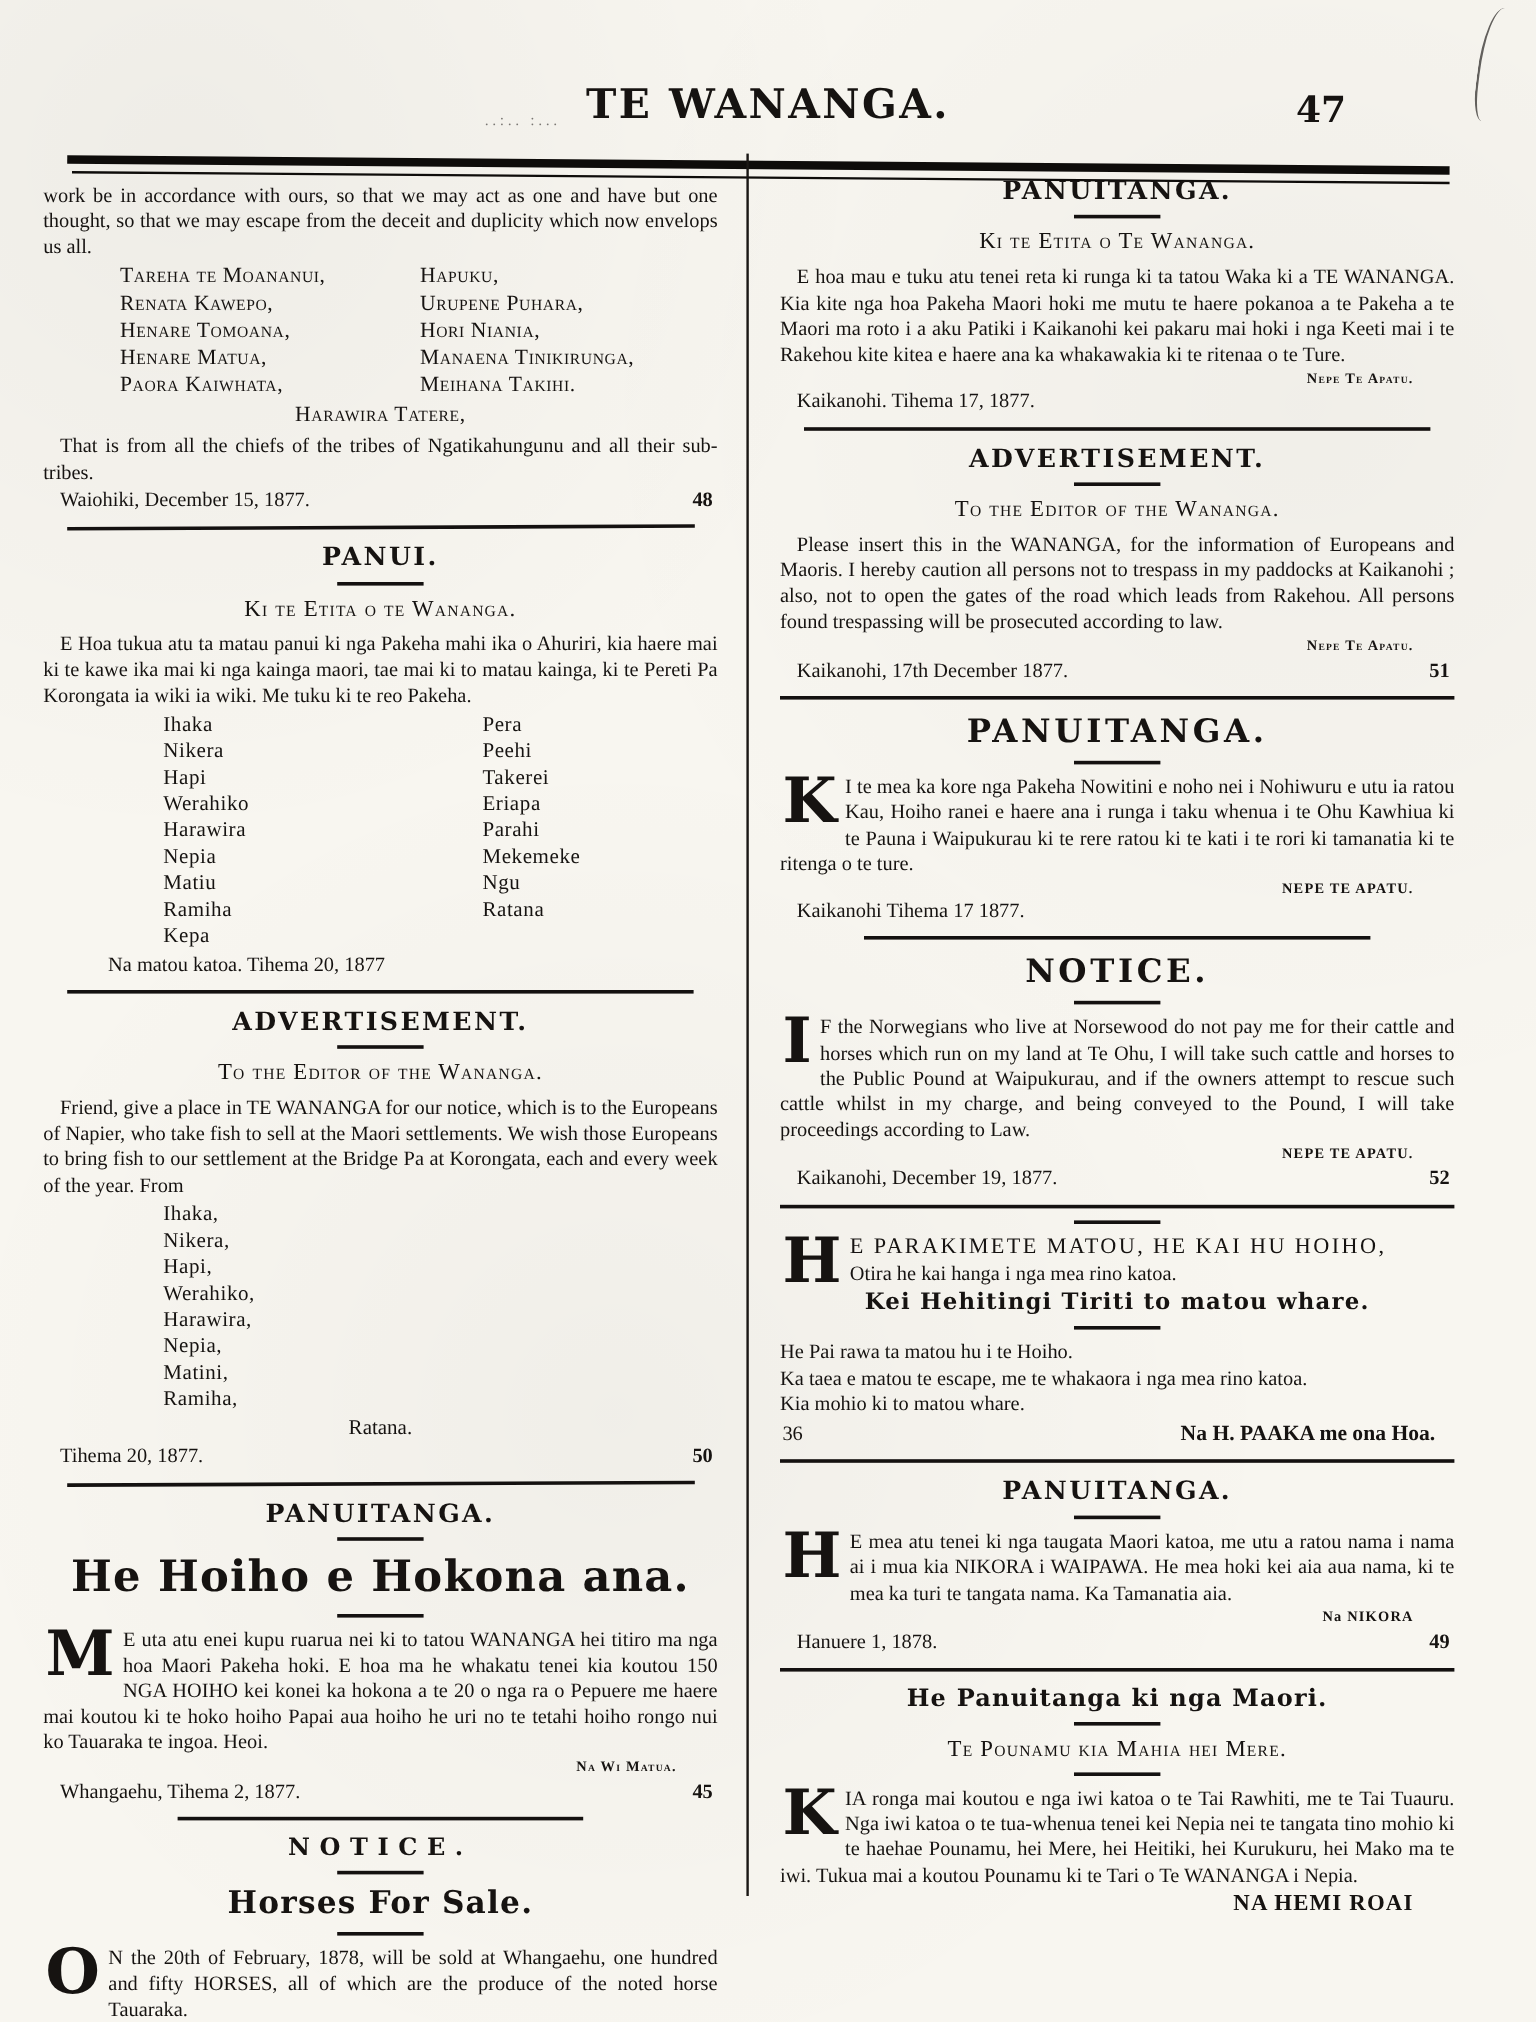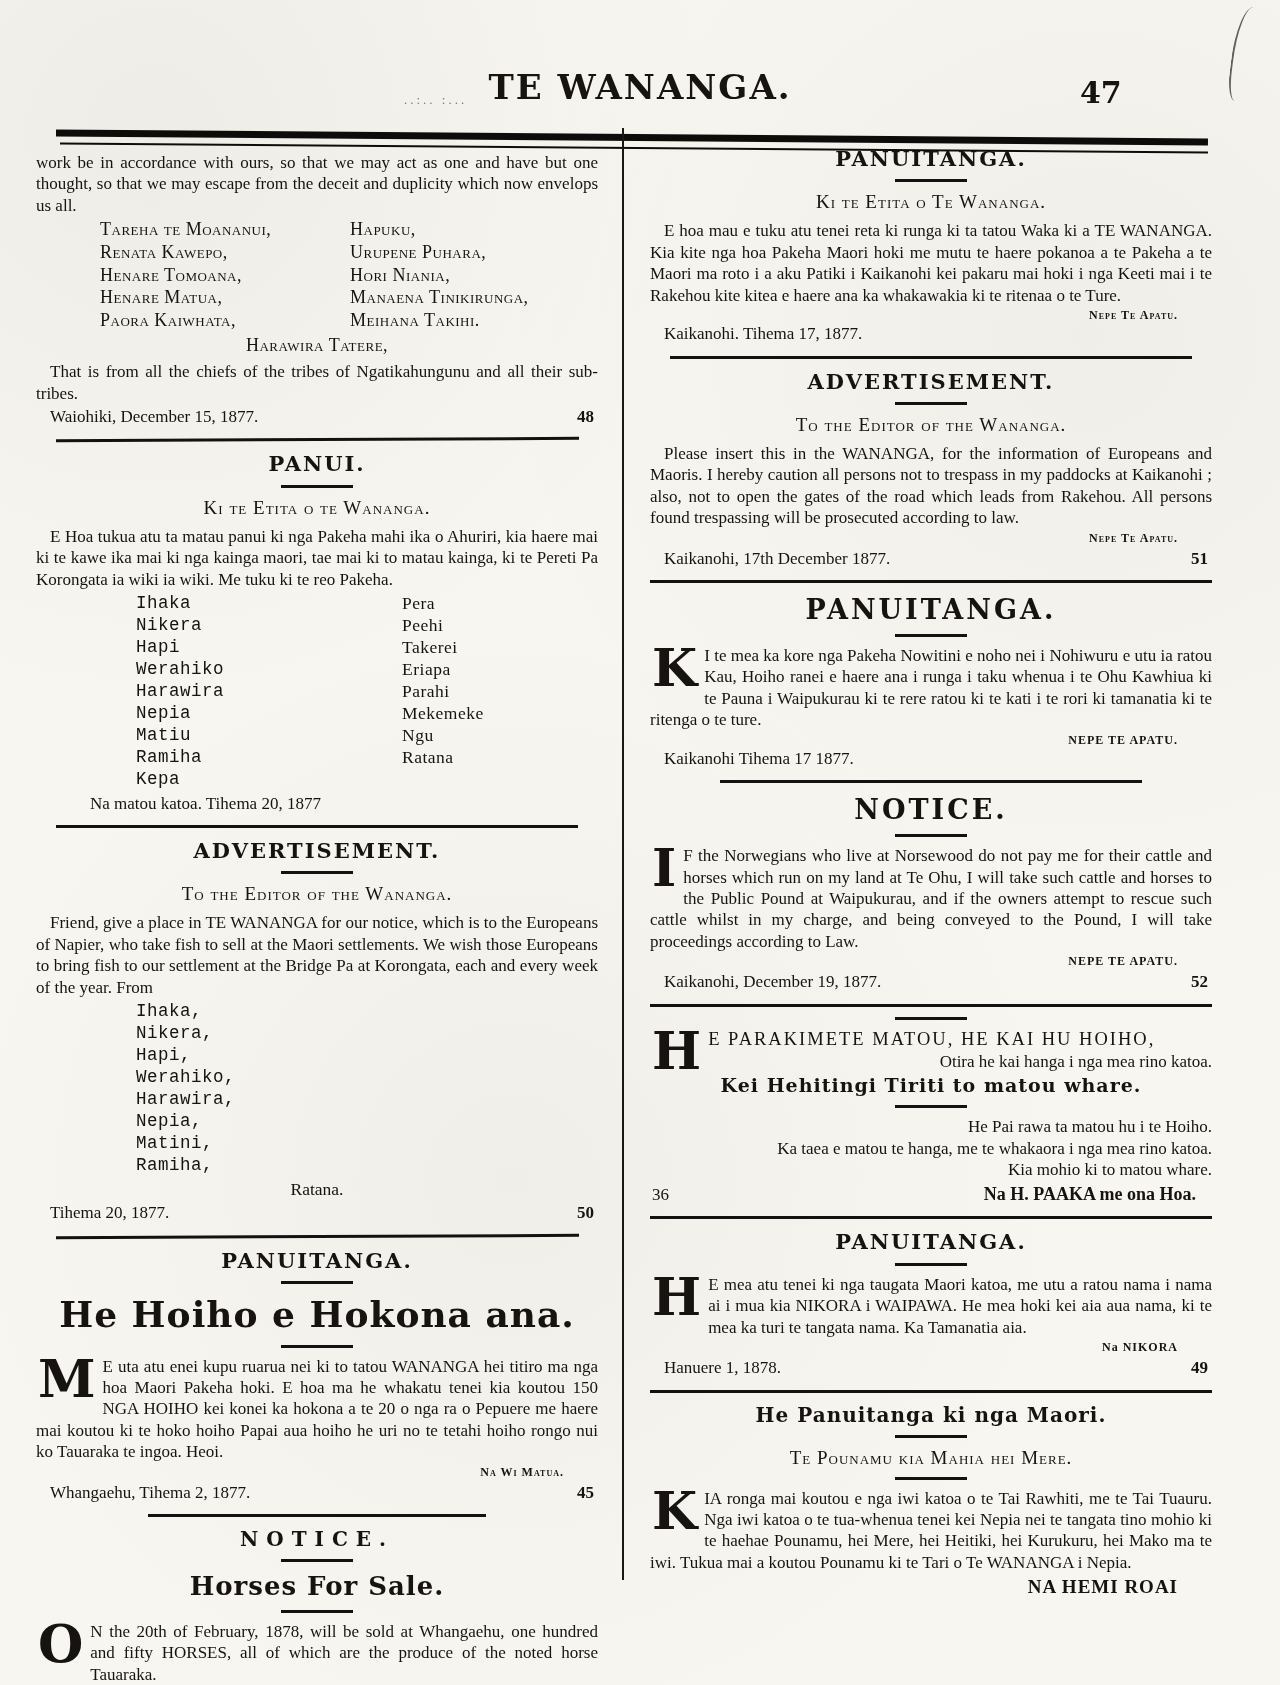--- a/index.html
+++ b/index.html
@@ -53,37 +53,37 @@
   .display-title{
     text-align:center;font-weight:bold;font-size:36px;letter-spacing:1px;
     font-family:"DejaVu Serif",serif;margin:4px 0 2px 0;
   }
   .display-title.smaller{font-size:26px;}
   .salutation{
     text-align:center;font-variant:small-caps;font-size:19px;letter-spacing:1px;margin:6px 0 6px 0;
   }
   .names-flex{display:flex;margin:2px 0 2px 0;}
   .names-a1{margin-left:64px;width:250px;}
-  .names-a2{margin-left:100px;width:266px;font-family:Liberation Mono, monospace;}
+  .names-a2{margin-left:100px;width:266px;}
   .names-line{font-variant:small-caps;letter-spacing:.5px;font-size:18px;}
   .names-plain .names-line{font-variant:normal;font-size:17.5px;}
   .center-name{text-align:center;font-variant:small-caps;letter-spacing:.5px;font-size:18px;}
   .center-plain{text-align:center;font-size:17.5px;}
   .date-row{display:flex;justify-content:space-between;align-items:baseline;margin-top:2px;gap:38px;}
   .date-row .d{text-indent:14px;}
   .date-row .n{font-weight:bold;padding-right:4px;}
   .sig-right{text-align:right;padding-right:34px;font-variant:small-caps;font-weight:bold;font-size:12px;letter-spacing:1px;margin-top:2px;}
   .sig-right.plaincaps{font-variant:normal;}
   .closing-line{margin-left:54px;margin-top:2px;}
   .dropcap{
     float:left;font-family:"DejaVu Serif",serif;font-weight:bold;
     font-size:52px;line-height:40px;padding:3px 7px 0 2px;
   }
   .dc-para{margin-top:4px;}
-  .center-line{text-align:right;}
+  .center-line{text-align:left;}
   .bold-center{text-align:center;font-weight:bold;font-size:19px;letter-spacing:1px;font-family:"DejaVu Serif",serif;}
   .caps-line{letter-spacing:2px;font-size:18.5px;}
   .hohepa-row{display:flex;justify-content:space-between;align-items:baseline;margin-top:2px;}
   .hohepa-row .num{padding-left:2px;}
   .hohepa-row .sg{font-weight:bold;padding-right:16px;font-size:18px;}
   .sec{margin-bottom:4px;}
   .mast-dots{position:absolute;top:92px;left:404px;letter-spacing:3px;color:rgba(20,17,14,.55);font-size:13px;}
 </style>
 </head>
 <body>
@@ -271,21 +271,21 @@
 
   <div class="sec">
     <div class="hrule-short"></div>
     <p class="dc-para">
       <span class="dropcap">H</span><span class="caps-line">E PARAKIMETE MATOU, HE KAI HU HOIHO,</span><br>
       <span class="center-line" style="display:block;">Otira he kai hanga i nga mea rino katoa.</span>
     </p>
     <div class="bold-center">Kei Hehitingi Tiriti to matou whare.</div>
     <div class="hrule-short"></div>
     <div class="center-line">He Pai rawa ta matou hu i te Hoiho.</div>
-    <div class="center-line">Ka taea e matou te hanga, me te whakaora i nga mea rino katoa.</div>
+    <div class="center-line">Ka taea e matou te escape, me te whakaora i nga mea rino katoa.</div>
     <div class="center-line">Kia mohio ki to matou whare.</div>
     <div class="hohepa-row">
       <span class="num">36</span>
       <span class="sg">Na H. PAAKA me ona Hoa.</span>
     </div>
   </div>
 
   <div class="rule full"></div>
 
   <div class="sec">

